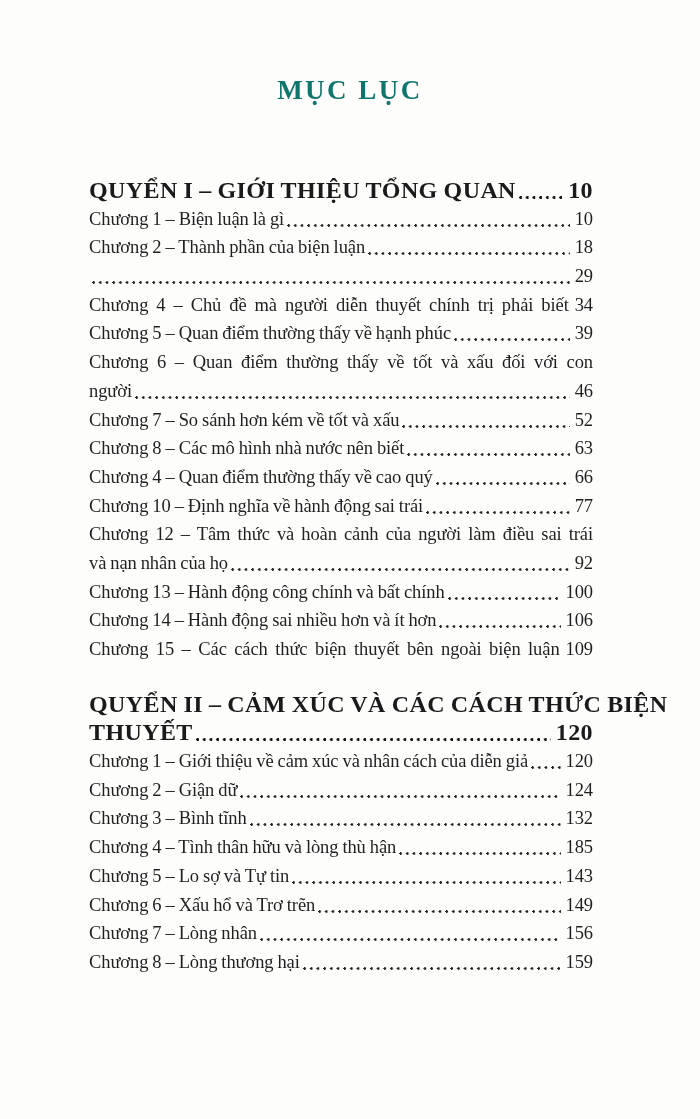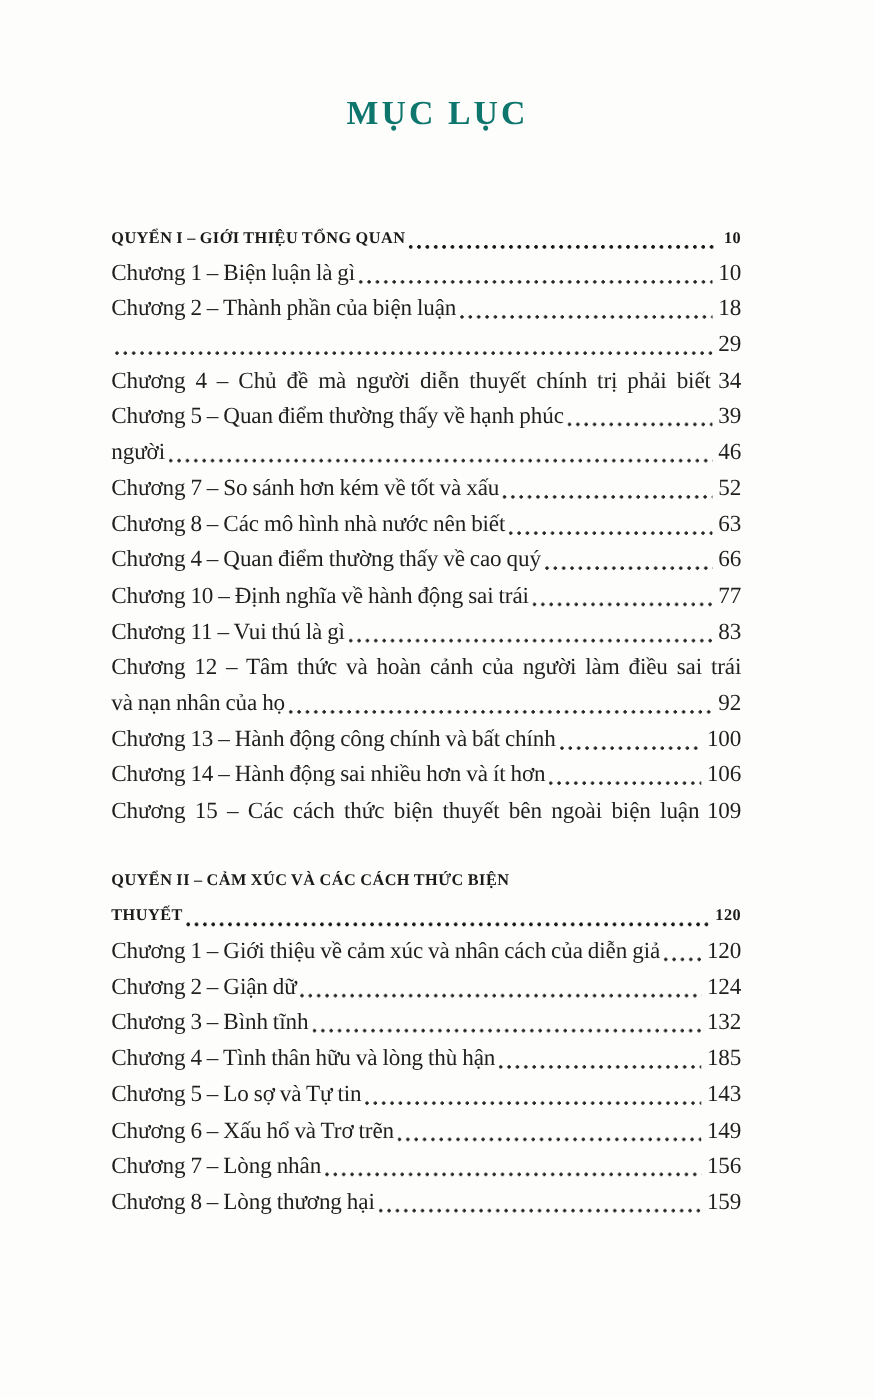--- a/index.html
+++ b/index.html
@@ -40,21 +40,21 @@
     display: flex;
     align-items: stretch;
     height: 28.7px;
     font-size: 18.5px;
     line-height: 28.7px;
     letter-spacing: -0.1px;
     word-spacing: -0.5px;
     white-space: nowrap;
   }
   .row.book {
-    font-size: 13px;
+    font-size: 24px;
     font-weight: bold;
     letter-spacing: 0.4px;
     color: #1a1a1a;
   }
   .row.gap { margin-top: 26px; }
   .txt {
     flex: 0 1 auto;
     min-width: 0;
     white-space: pre;
   }
@@ -118,20 +118,24 @@
       <div class="row fill">
     <span class="txt">Chương 4 – Chủ đề mà người diễn thuyết chính trị phải biết</span>
 
     <span class="num">34</span>
   </div>
       <div class="row">
     <span class="txt">Chương 5 – Quan điểm thường thấy về hạnh phúc</span>
     <span class="leader"></span>
     <span class="num">39</span>
   </div>
+      <div class="row fill">
+    <span class="txt">Chương 6 – Quan điểm thường thấy về tốt và xấu đối với con</span>
+
+  </div>
       <div class="row">
     <span class="txt">người</span>
     <span class="leader"></span>
     <span class="num">46</span>
   </div>
       <div class="row">
     <span class="txt">Chương 7 – So sánh hơn kém về tốt và xấu</span>
     <span class="leader"></span>
     <span class="num">52</span>
   </div>
@@ -142,25 +146,20 @@
   </div>
       <div class="row">
     <span class="txt">Chương 4 – Quan điểm thường thấy về cao quý</span>
     <span class="leader"></span>
     <span class="num">66</span>
   </div>
       <div class="row">
     <span class="txt">Chương 10 – Định nghĩa về hành động sai trái</span>
     <span class="leader"></span>
     <span class="num">77</span>
-  </div>
-      <div class="row">
-    <span class="txt">Chương 11 – Vui thú là gì</span>
-    <span class="leader"></span>
-    <span class="num">83</span>
   </div>
       <div class="row fill">
     <span class="txt">Chương 12 – Tâm thức và hoàn cảnh của người làm điều sai trái</span>
 
   </div>
       <div class="row">
     <span class="txt">và nạn nhân của họ</span>
     <span class="leader"></span>
     <span class="num">92</span>
   </div>

